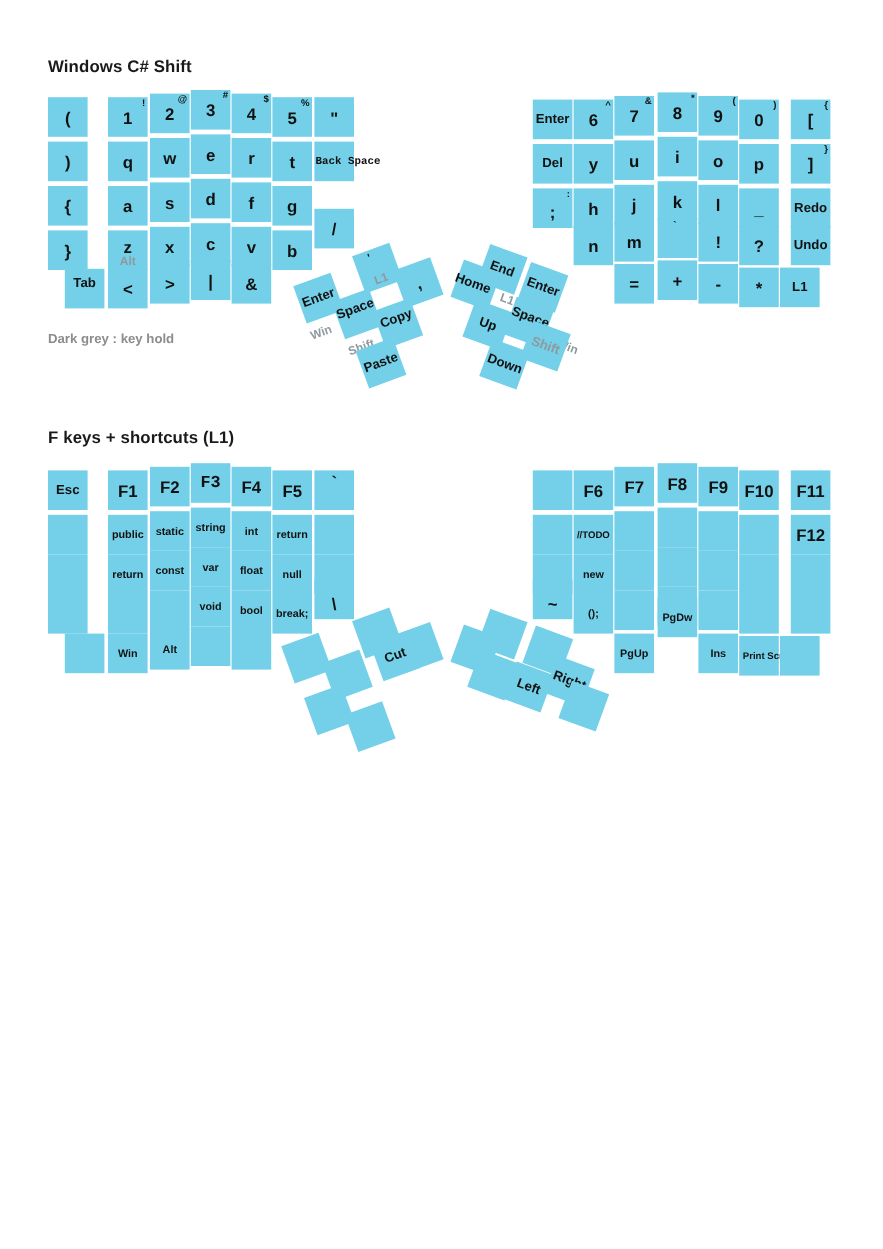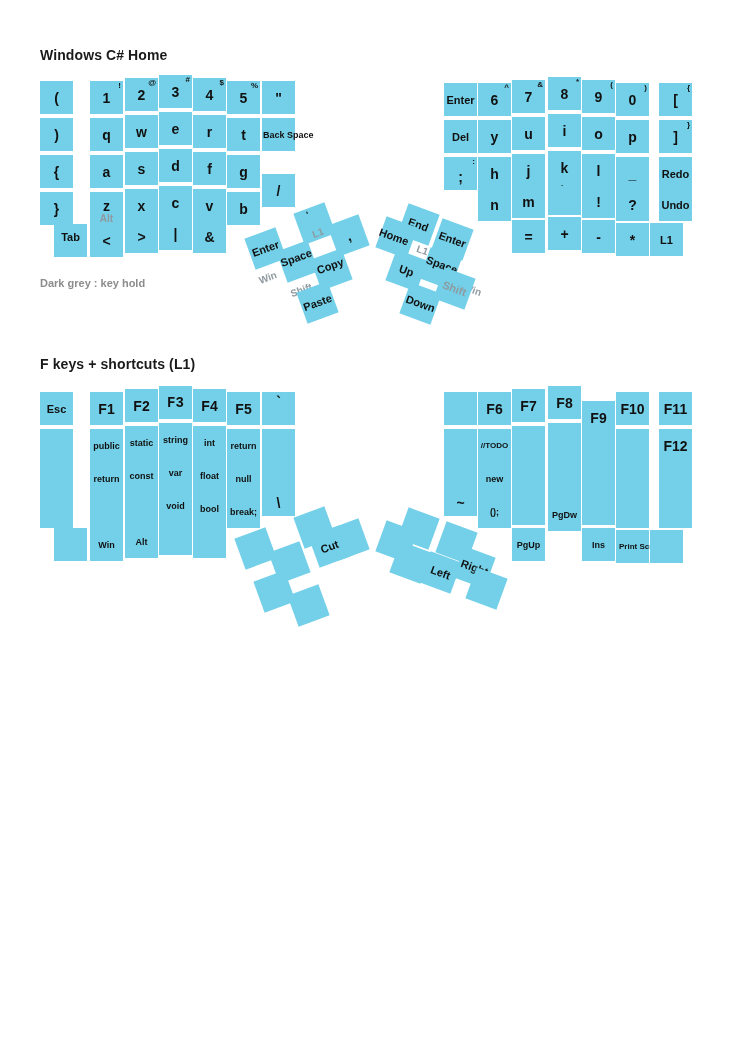--- a/index.html
+++ b/index.html
@@ -82,21 +82,21 @@
     color: #8f9aa0;
   }
   .thumb { width: 33px; height: 33px; }
   .rot-l { transform: rotate(-20deg); }
   .rot-r { transform: rotate(20deg); }
   .grey { color: #8f9aa0; }
 </style>
 </head>
 <body>
 
-<div class="layer-title" style="left:40px; top:47px;">Windows C# Home</div>
+<div class="layer-title" style="left:40px; top:47px;">Windows C# Shift</div>
 
 <div class="key" style="left:40px; top:81px;">
   <span class="lbl c">(</span>
 </div>
 <div class="key" style="left:90px; top:81px;">
   <span class="lbl c">1</span>
   <span class="lbl tr">!</span>
 </div>
 <div class="key" style="left:125px; top:78px;">
   <span class="lbl c">2</span>
@@ -130,21 +130,21 @@
 <div class="key" style="left:159px; top:112px;">
   <span class="lbl c">e</span>
 </div>
 <div class="key" style="left:193px; top:115px;">
   <span class="lbl c">r</span>
 </div>
 <div class="key" style="left:227px; top:118px;">
   <span class="lbl c">t</span>
 </div>
 <div class="key" style="left:262px; top:118px;">
-  <span class="lbl c xs" style="text-align:center; width:31px;">Back Space</span>
+  <span class="lbl c xs" style="text-align:center; width:31px;font-family:Liberation Mono, monospace;">Back Space</span>
 </div>
 
 <div class="key" style="left:40px; top:155px;">
   <span class="lbl c">{</span>
 </div>
 <div class="key" style="left:90px; top:155px;">
   <span class="lbl c">a</span>
 </div>
 <div class="key" style="left:125px; top:152px;">
   <span class="lbl c">s</span>
@@ -489,21 +489,21 @@
 </div>
 <div class="key" style="left:478px; top:392px;">
   <span class="lbl c">F6</span>
 </div>
 <div class="key" style="left:512px; top:389px;">
   <span class="lbl c">F7</span>
 </div>
 <div class="key" style="left:548px; top:386px;">
   <span class="lbl c">F8</span>
 </div>
-<div class="key" style="left:582px; top:389px;margin-top:12px;">
+<div class="key" style="left:582px; top:389px;">
   <span class="lbl c">F9</span>
 </div>
 <div class="key" style="left:616px; top:392px;">
   <span class="lbl c">F10</span>
 </div>
 <div class="key" style="left:659px; top:392px;">
   <span class="lbl c">F11</span>
 </div>
 
 <div class="key" style="left:444px; top:429px;">

